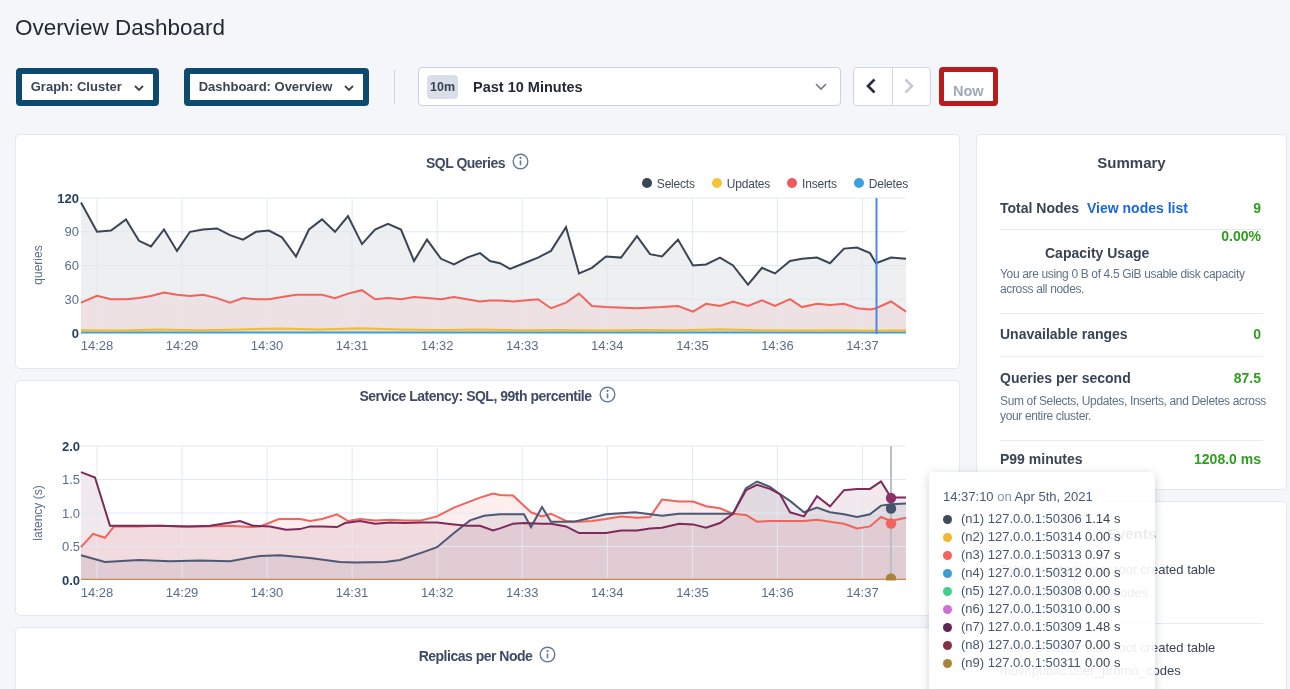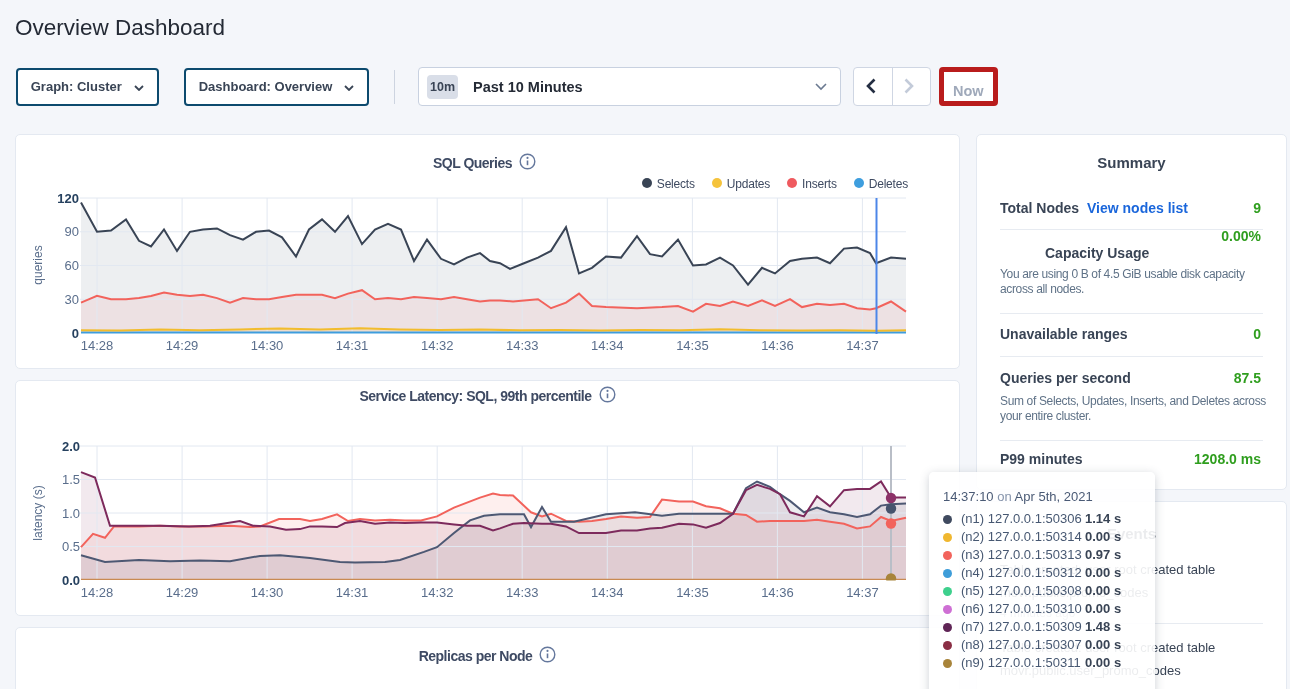--- a/index.html
+++ b/index.html
@@ -1,22 +1,22 @@
 <!DOCTYPE html>
 <html><head><meta charset="utf-8"><style>
 * { margin:0; padding:0; box-sizing:border-box; }
 html,body { width:1290px; height:689px; background:#f4f6fa; font-family:"Liberation Sans",sans-serif; overflow:hidden; }
 .card { position:absolute; background:#fff; border:1px solid #e4e9f1; border-radius:5px; }
 .ctitle { position:absolute; width:945px; text-align:center; font-size:14px; letter-spacing:-0.5px; font-weight:bold; color:#3e4a63; }
-.dd { position:absolute; background:#fff; border:2px solid #0c4a6e; border-radius:4px; font-size:13px; font-weight:bold; color:#394455; display:flex; align-items:center; justify-content:center; }
+.dd { position:absolute; background:#fff; border:6px solid #0c4a6e; border-radius:4px; font-size:13px; font-weight:bold; color:#394455; display:flex; align-items:center; justify-content:center; }
 .chev { display:inline-block; margin-left:12px; }
 .ttrow { height:18px; line-height:18px; white-space:nowrap; }
 .ttdot { display:inline-block; width:9px; height:9px; border-radius:50%; margin-right:9px; vertical-align:-1px; }
 .ttname { color:#475872; font-size:13px; display:inline-block; width:124px; }
-.ttval { color:#394455; font-size:13px; font-weight:bold; }
+.ttval { color:#394455; font-size:13px; font-weight:normal; }
 .slabel { position:absolute; left:1000px; font-weight:bold; font-size:14px; color:#394455; }
 .sval { position:absolute; right:29px; font-weight:bold; font-size:14px; color:#2f9e1e; }
 .sdesc { position:absolute; left:1000px; width:270px; font-size:12px; letter-spacing:-0.35px; color:#5f7287; line-height:15.5px; }
 .sdiv { position:absolute; left:1000px; width:263px; border-top:1px solid #e7ebf1; }
 </style></head>
 <body>
 <div style="position:absolute;left:15px;top:15px;font-size:22.5px;color:#242a35;">Overview Dashboard</div>
 
 <div class="dd" style="left:16px;top:67.5px;width:142.5px;height:38.5px;">Graph: Cluster<span class="chev"><svg width="10" height="6" viewBox="0 0 10 6">
         <path d="M1 1l4 4 4-4" fill="none" stroke="#394455" stroke-width="1.8"></path>
@@ -40,21 +40,21 @@
     <path d="M1.5 1.5L8 8l-6.5 6.5" fill="none" stroke="#c3cbd9" stroke-width="2.6"></path>
   </svg>
 <div style="position:absolute;left:939px;top:66.7px;width:58.5px;height:39px;background:#fff;border:5px solid #b91c1c;border-radius:4px;text-align:center;line-height:38px;font-size:14.5px;font-weight:bold;color:#9fa9ba;">Now</div>
 
 <div class="card" style="left:15px;top:133.5px;width:945px;height:235px;"></div>
 <div class="card" style="left:15px;top:379.6px;width:945px;height:236px;"></div>
 <div class="card" style="left:15px;top:626.9px;width:945px;height:235px;"></div>
 <div class="card" style="left:976px;top:133.5px;width:311px;height:356.5px;"></div>
 <div class="card" style="left:976px;top:501.4px;width:311px;height:300px;"></div>
 
-<div class="ctitle" style="left:12px;top:152.5px;">SQL Queries<svg width="17" height="17" viewBox="0 0 17 17" style="vertical-align:-2.5px;margin-left:7px">
+<div class="ctitle" style="left:5px;top:152.5px;">SQL Queries<svg width="17" height="17" viewBox="0 0 17 17" style="vertical-align:-2.5px;margin-left:7px">
       <circle cx="8.5" cy="8.5" r="7.3" fill="none" stroke="#64779c" stroke-width="1.4"></circle>
       <line x1="8.5" y1="7.5" x2="8.5" y2="12.2" stroke="#64779c" stroke-width="1.6"></line>
       <circle cx="8.5" cy="4.9" r="1.05" fill="#64779c"></circle>
     </svg></div>
 <div class="ctitle" style="left:15px;top:386px;">Service Latency: SQL, 99th percentile<svg width="17" height="17" viewBox="0 0 17 17" style="vertical-align:-2.5px;margin-left:7px">
       <circle cx="8.5" cy="8.5" r="7.3" fill="none" stroke="#64779c" stroke-width="1.4"></circle>
       <line x1="8.5" y1="7.5" x2="8.5" y2="12.2" stroke="#64779c" stroke-width="1.6"></line>
       <circle cx="8.5" cy="4.9" r="1.05" fill="#64779c"></circle>
     </svg></div>
 <div class="ctitle" style="left:15px;top:646px;">Replicas per Node<svg width="17" height="17" viewBox="0 0 17 17" style="vertical-align:-2.5px;margin-left:7px">

